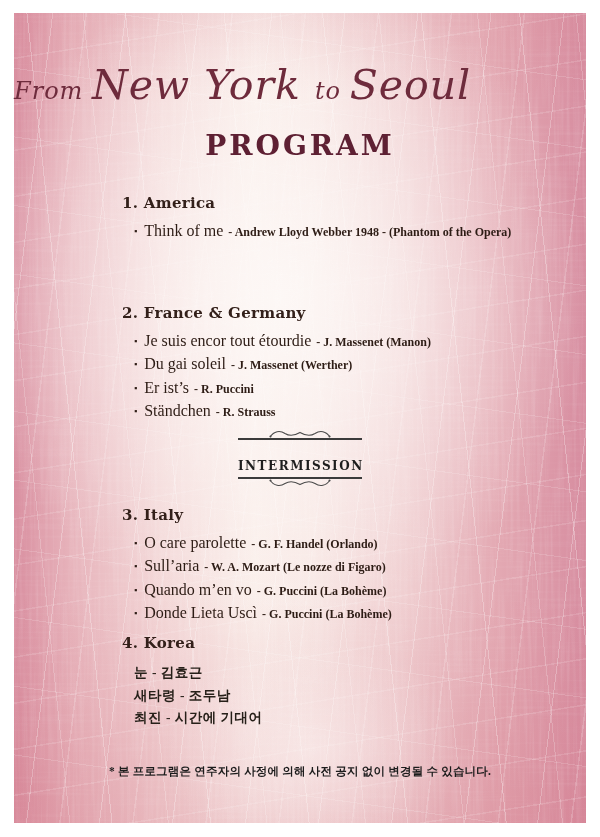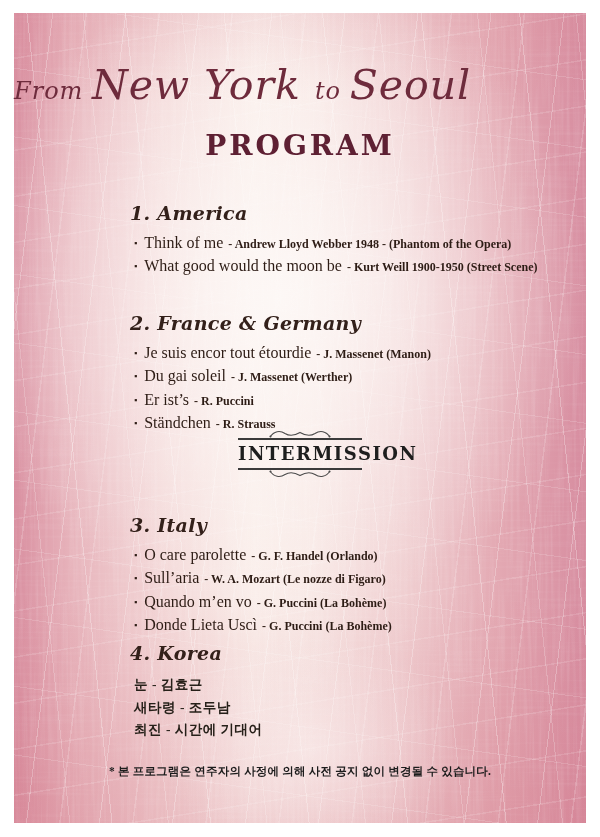--- a/index.html
+++ b/index.html
@@ -45,24 +45,24 @@
     font-family:"DejaVu Serif", serif;
     font-size:28px; font-weight:bold;
     letter-spacing:3px;
     color:#5e2033;
   }
   
   .section{
     position:absolute; left:108px; right:30px;
   }
   .section h3{
-    margin:8px;
+    margin:0;
     font-family:"DejaVu Serif", serif;
-    font-style:italic; font-weight:bold;
-    font-size:19px; color:#33201a;
+    font-weight:bold;
+    font-size:15px; color:#33201a;
     letter-spacing:.3px;
   }
   .items{ margin-top:8px; padding-left:12px; }
   .item{ line-height:22.4px; color:#2d1c15; white-space:nowrap; }
   .bullet{
     display:inline-block;
     font-size:9px; vertical-align:2px; margin-right:7px;
     color:#2d1c15;
   }
   .song-title{ font-weight:normal; font-size:16px; }
@@ -76,23 +76,23 @@
   #sec-korea  { top:621px; }
   
   .intermission{
     position:absolute; top:416px; left:50%;
     transform:translateX(-50%);
     width:124px; text-align:center;
   }
   .int-line{ height:2px; background:#3b3b3b; width:100%; }
   .int-text{
     font-family:"DejaVu Serif", serif;
-    font-weight:bold; font-size:18px;
+    font-weight:bold; font-size:12px;
     letter-spacing:1.5px; color:#1e1e1e;
-    padding:3px 0 4px;
+    padding:19px 0 4px;
   }
   .flourish{ display:block; margin:0 auto; }
   .flourish.bottom{ transform:scaleY(-1); }
   
   .footnote{
     position:absolute; top:751px; left:0; width:100%;
     text-align:center;
     font-weight:bold; font-size:11.5px;
     color:#1c1c1c; letter-spacing:.2px;
   }
@@ -118,21 +118,20 @@
   </svg>
 
   <h1 class="script-title"><span class="tp-small">From </span><span class="tp-large">New York </span><span class="tp-small">to </span><span class="tp-large">Seoul</span></h1>
   <h2 class="program-heading">PROGRAM</h2>
 
   <div class="section" id="sec-america">
     <h3>1. America</h3>
     <div class="items">
   <div class="item"><span class="bullet">▪</span><span class="song-title">Think of me</span><span class="song-detail">- Andrew Lloyd Webber 1948 - (Phantom of the Opera)</span></div>
 
-  <div class="item"><span class="bullet">▪</span><span class="song-title">What good would the moon be</span><span class="song-detail">- Kurt Weill 1900-1950 (Street Scene)</span></div>
 
 </div>
   </div>
 
   <div class="section" id="sec-france">
     <h3>2. France &amp; Germany</h3>
     <div class="items">
   <div class="item"><span class="bullet">▪</span><span class="song-title">Je suis encor tout étourdie</span><span class="song-detail">- J. Massenet (Manon)</span></div>
 
   <div class="item"><span class="bullet">▪</span><span class="song-title">Du gai soleil</span><span class="song-detail">- J. Massenet (Werther)</span></div>

